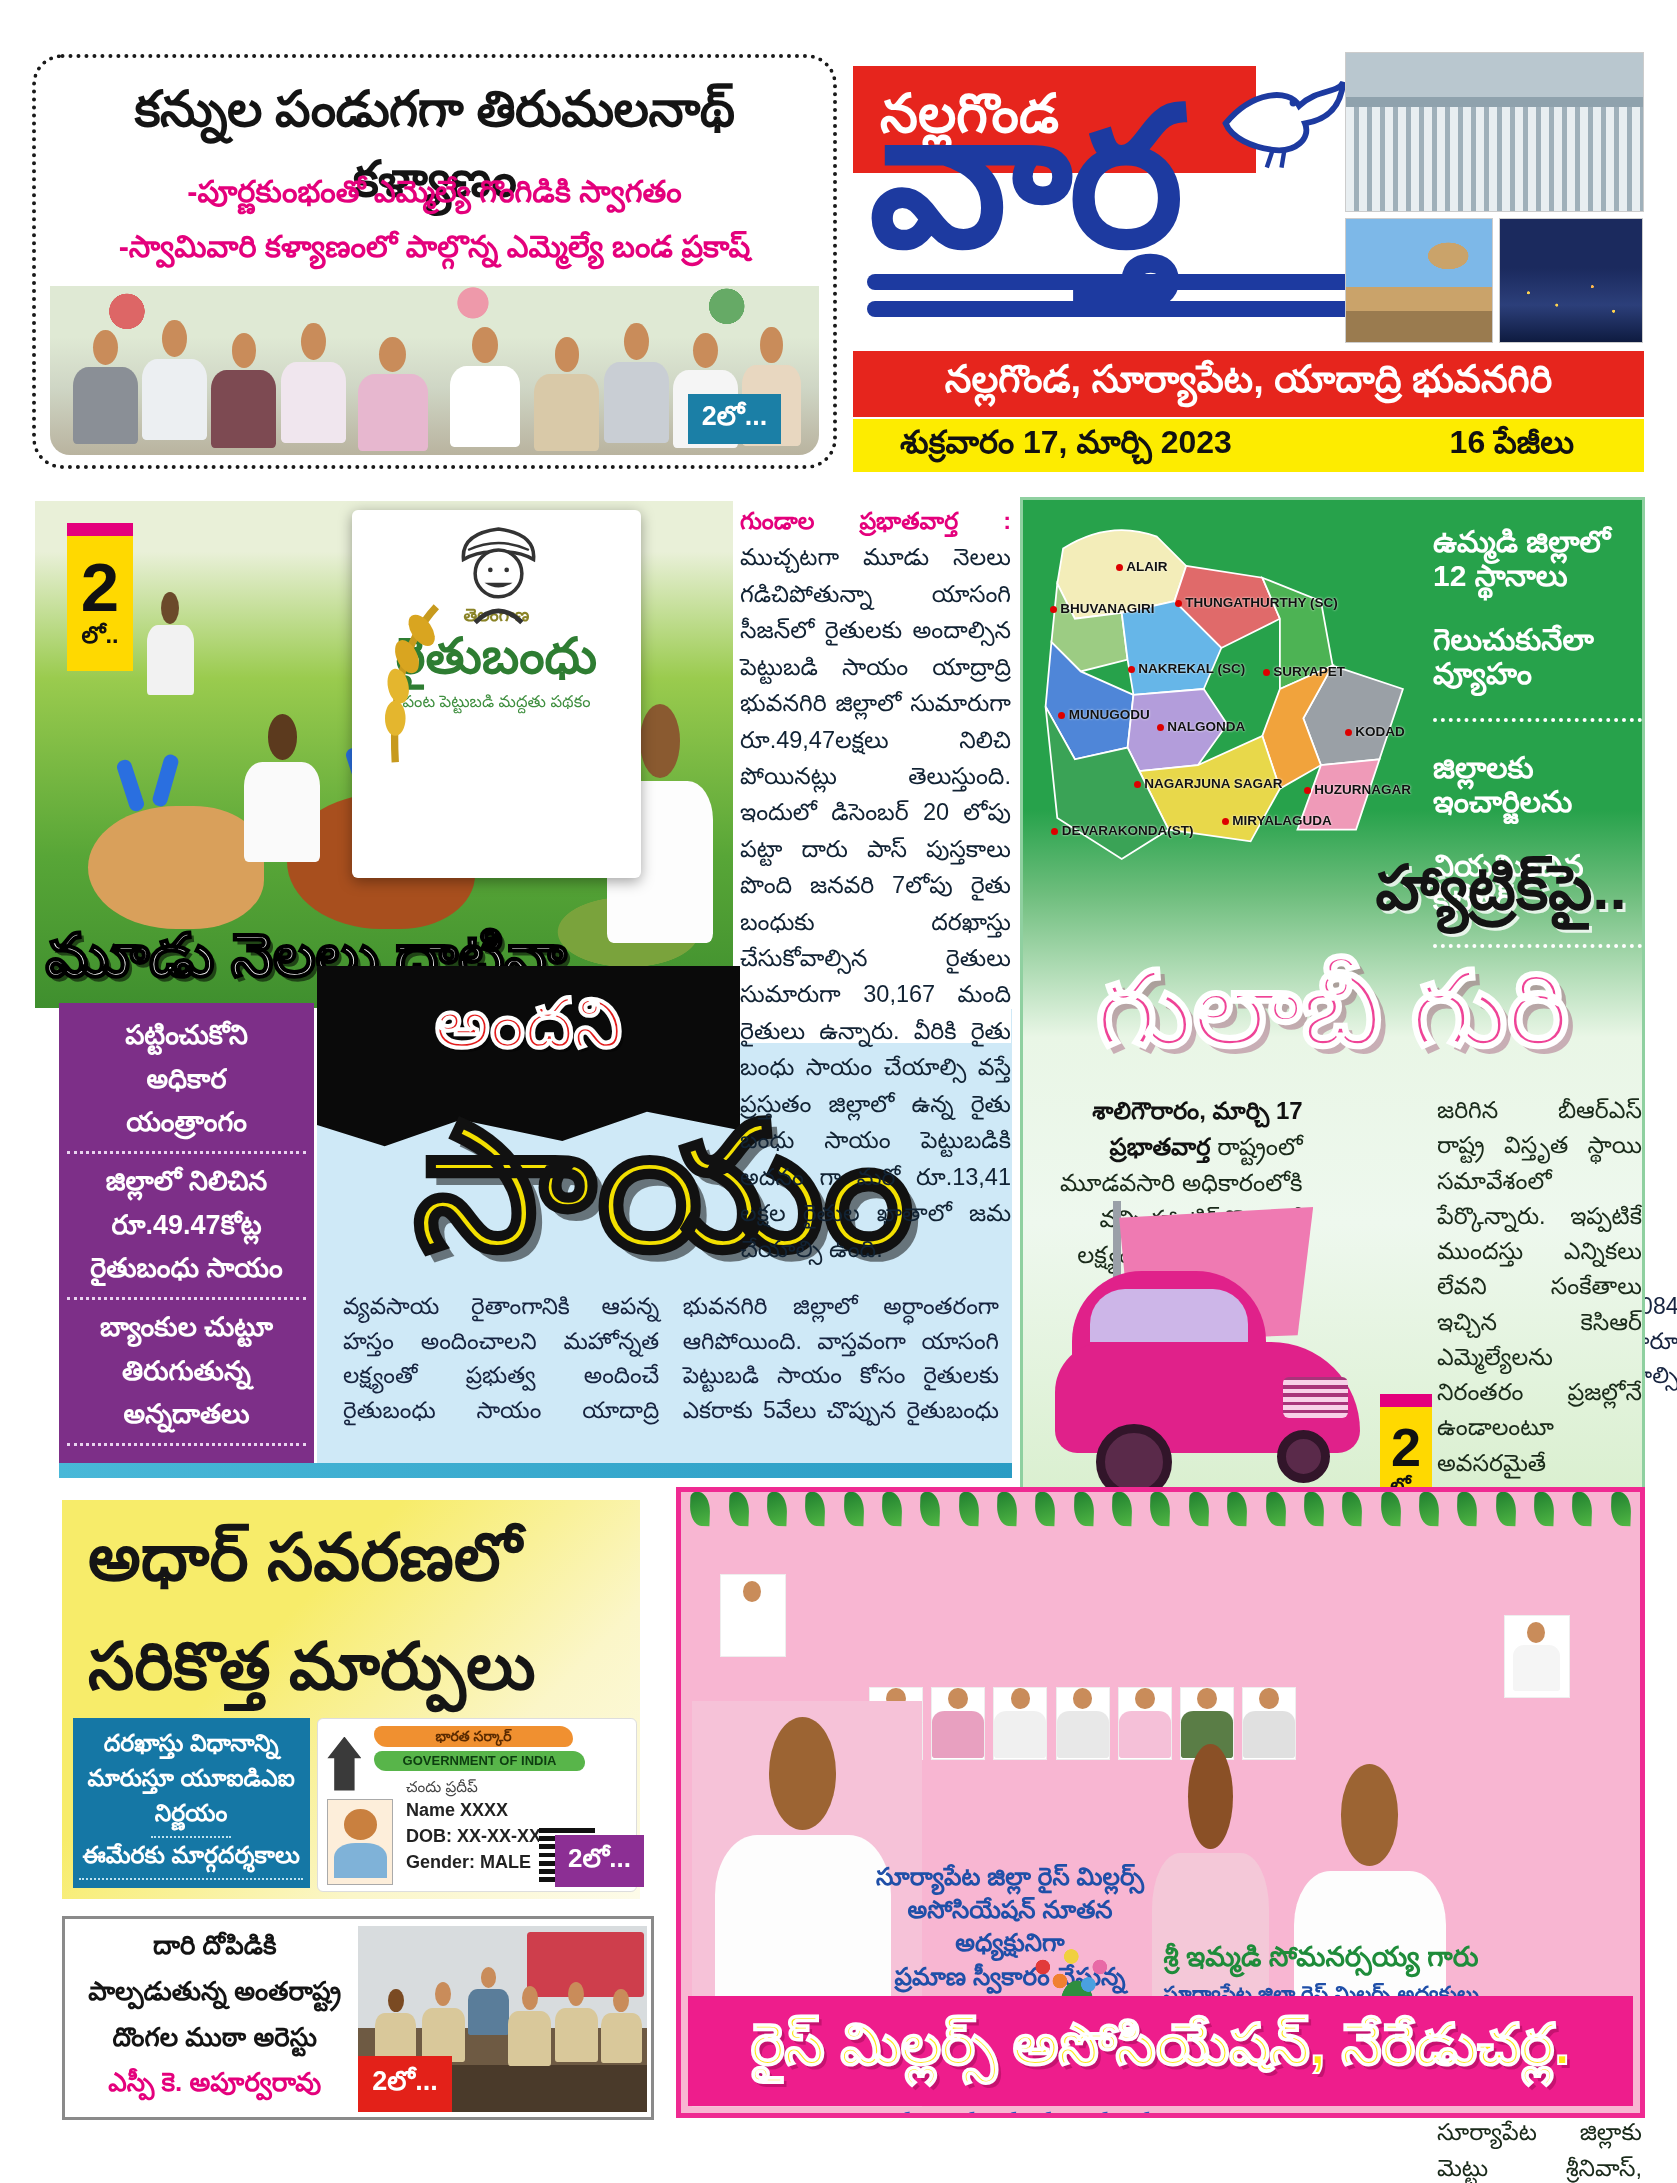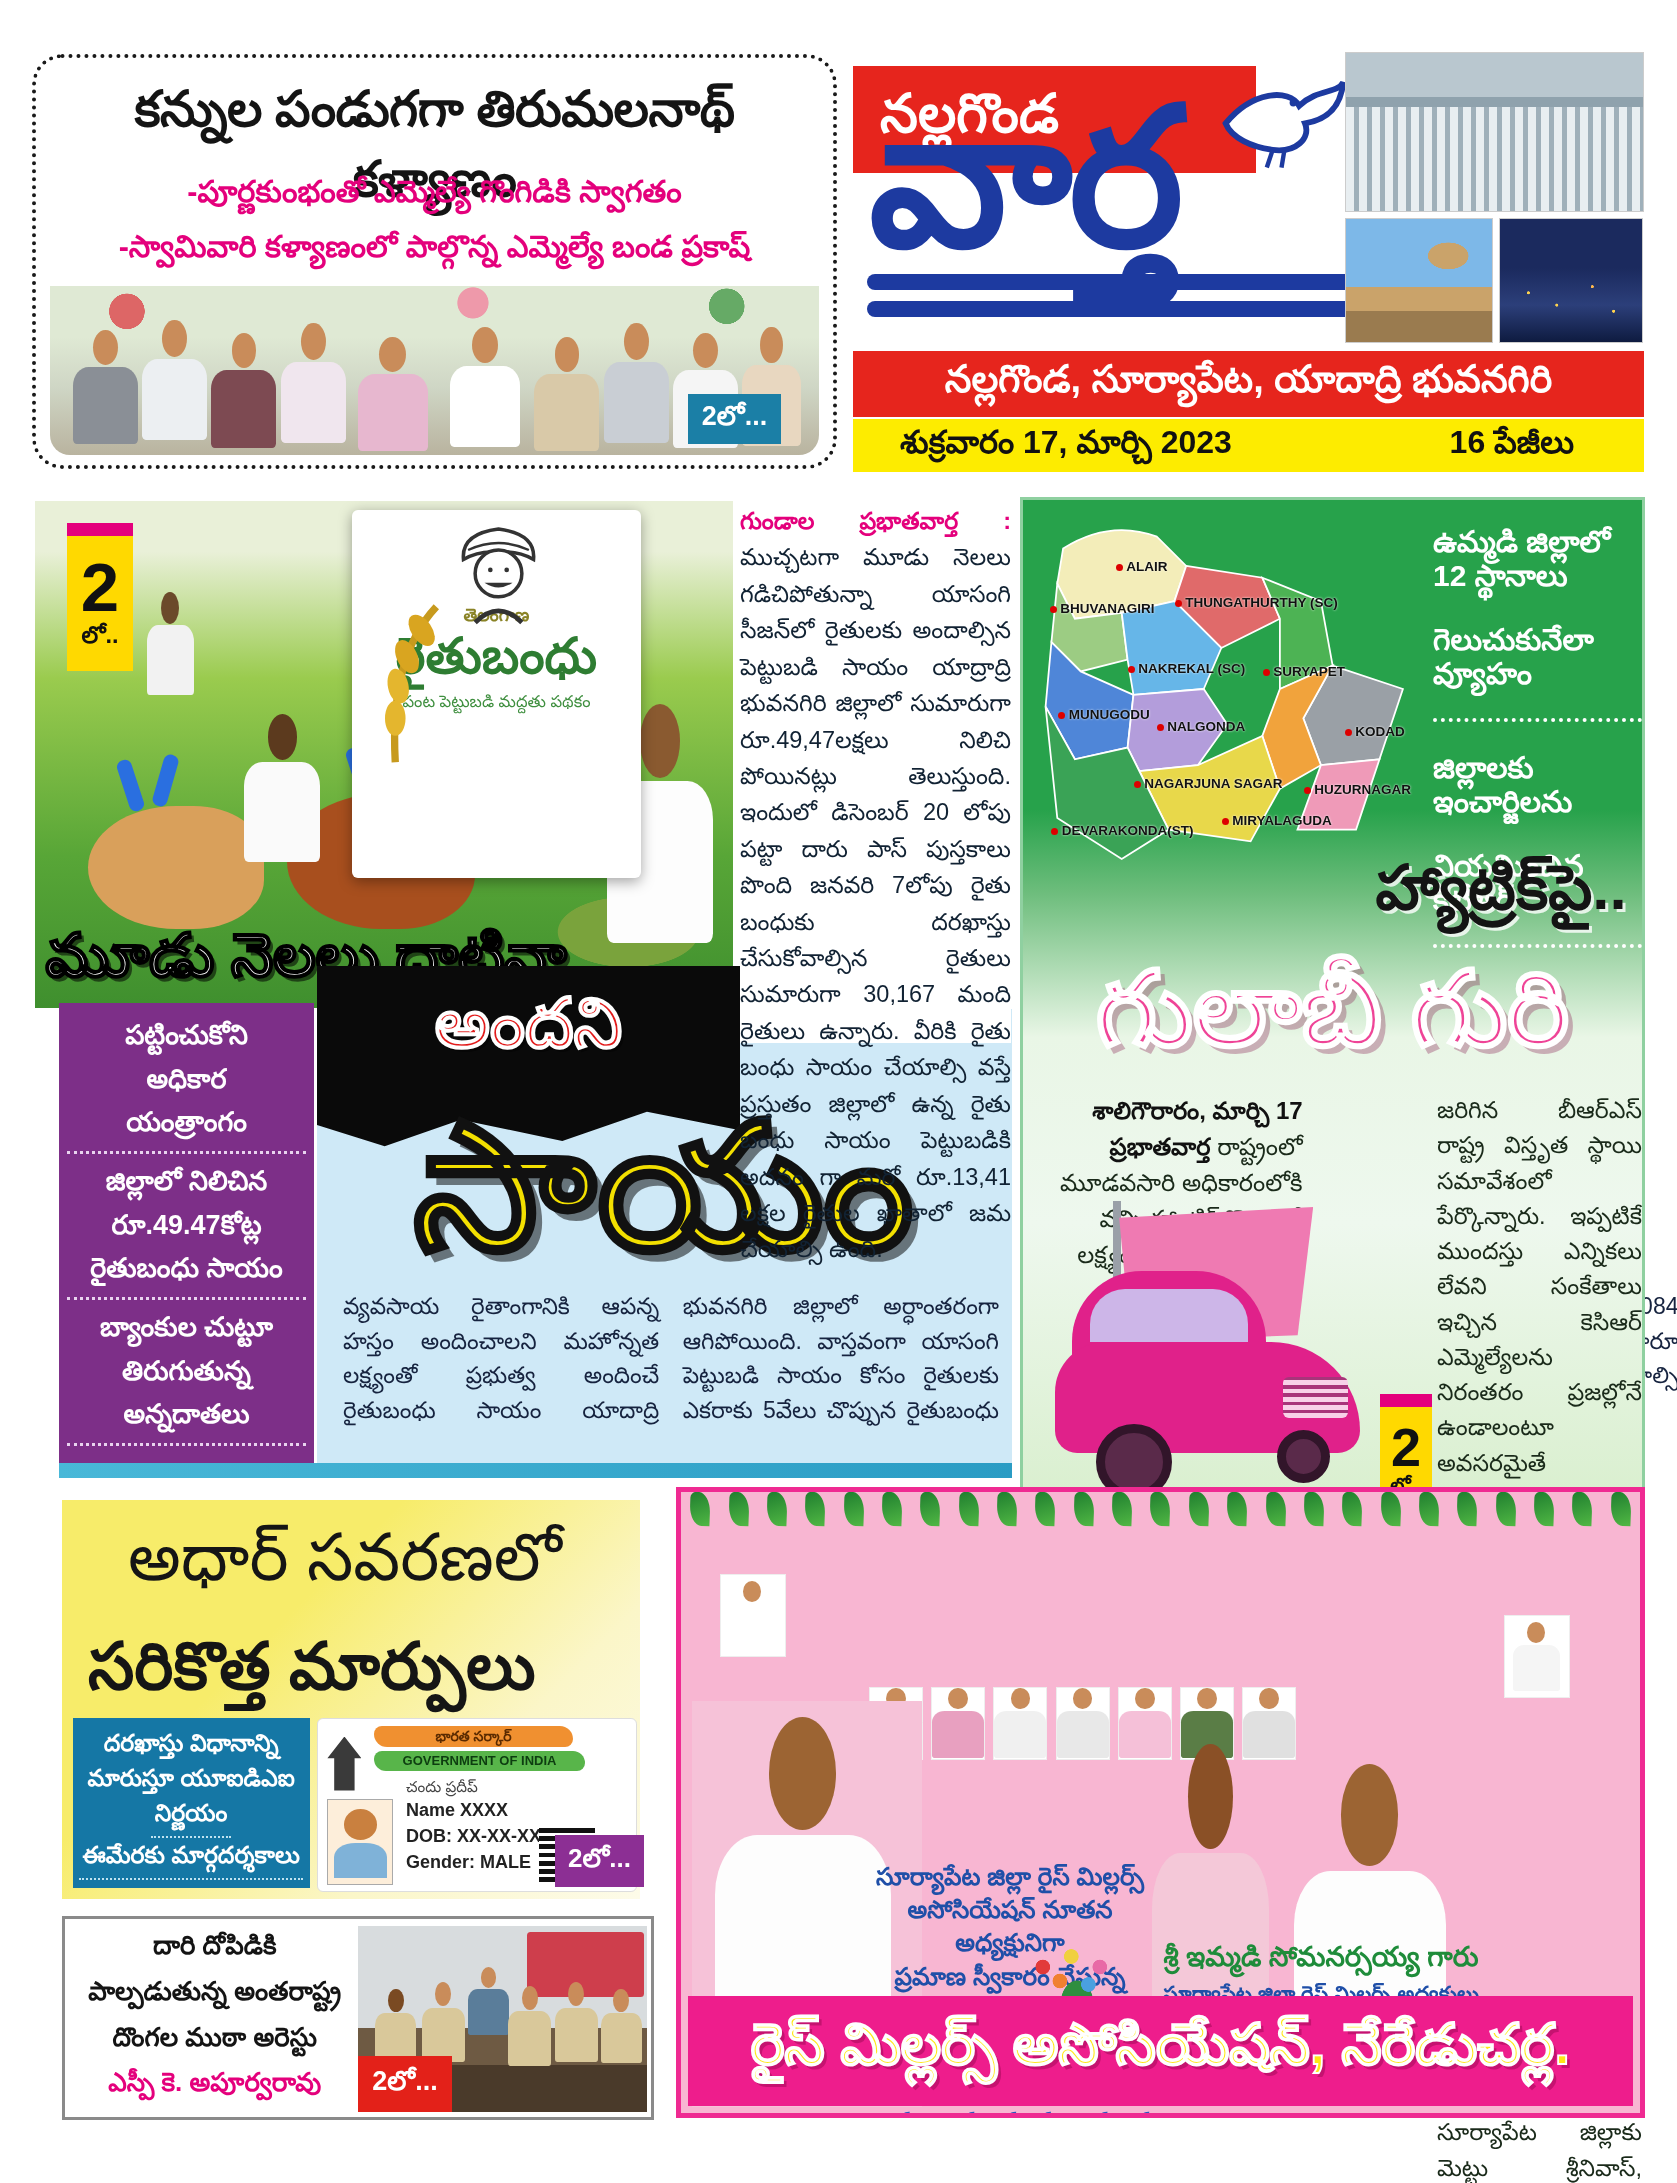--- a/index.html
+++ b/index.html
@@ -123,21 +123,21 @@
   .car-win{position:absolute;left:59px;top:88px;width:158px;height:53px;background:#cdb6e8;border-radius:35px 35px 0 0;}
   .car-grille{position:absolute;left:252px;top:176px;width:65px;height:41px;background:
     repeating-linear-gradient(0deg,#f8d0e8 0 4.7px,#a8347a 4.7px 8.2px);border-radius:5.9px;}
   .wheel{position:absolute;width:76px;height:76px;background:#5a2a4a;border-radius:50%;border:9.4px solid #32152a;}
   .wh1{left:65px;top:223px;} .wh2{left:246px;top:229px;width:53px;height:53px;}
   .by-right{left:357px;top:894px;width:52px;height:121px;position:absolute;}
 
   
   .aadhaarbox{position:absolute;left:62px;top:1500px;width:578px;height:399px;
     background:linear-gradient(135deg,#f7ec6a 0 35%,#fbf6c8 70%,#fdfbe9 100%);}
-  .a-h1{position:absolute;left:26px;top:19px;font-size:66px;font-weight:normal;color:#151515;margin-left:40px;}
+  .a-h1{position:absolute;left:26px;top:19px;font-size:66px;font-weight:bold;color:#151515;}
   .a-h2{position:absolute;left:26px;top:128px;font-size:66px;font-weight:bold;color:#151515;}
   .bluebox{position:absolute;left:10.6px;top:218px;width:237px;height:170px;background:#1577a5;
     display:flex;flex-direction:column;align-items:center;justify-content:center;}
   .bl{color:#fff;font-size:23.5px;font-weight:bold;line-height:1.1;padding:4.7px 3.5px;text-align:center;}
   .bl:nth-child(3){border-bottom:2.9px dotted #bfe2f0;padding-bottom:9.4px;}
   .bl:nth-child(4){border-bottom:2.9px dotted #bfe2f0;padding-bottom:9.4px;}
   .acard{position:absolute;left:255px;top:218px;width:320px;height:174px;background:#fff;border:1.2px solid #ddd;
     border-radius:5.9px;overflow:hidden;}
   .a-emblem{position:absolute;left:9.4px;top:17.6px;width:34px;height:54px;background:#3a3a3a;
     clip-path:polygon(20% 100%,20% 40%,0 40%,50% 0,100% 40%,80% 40%,80% 100%);}

